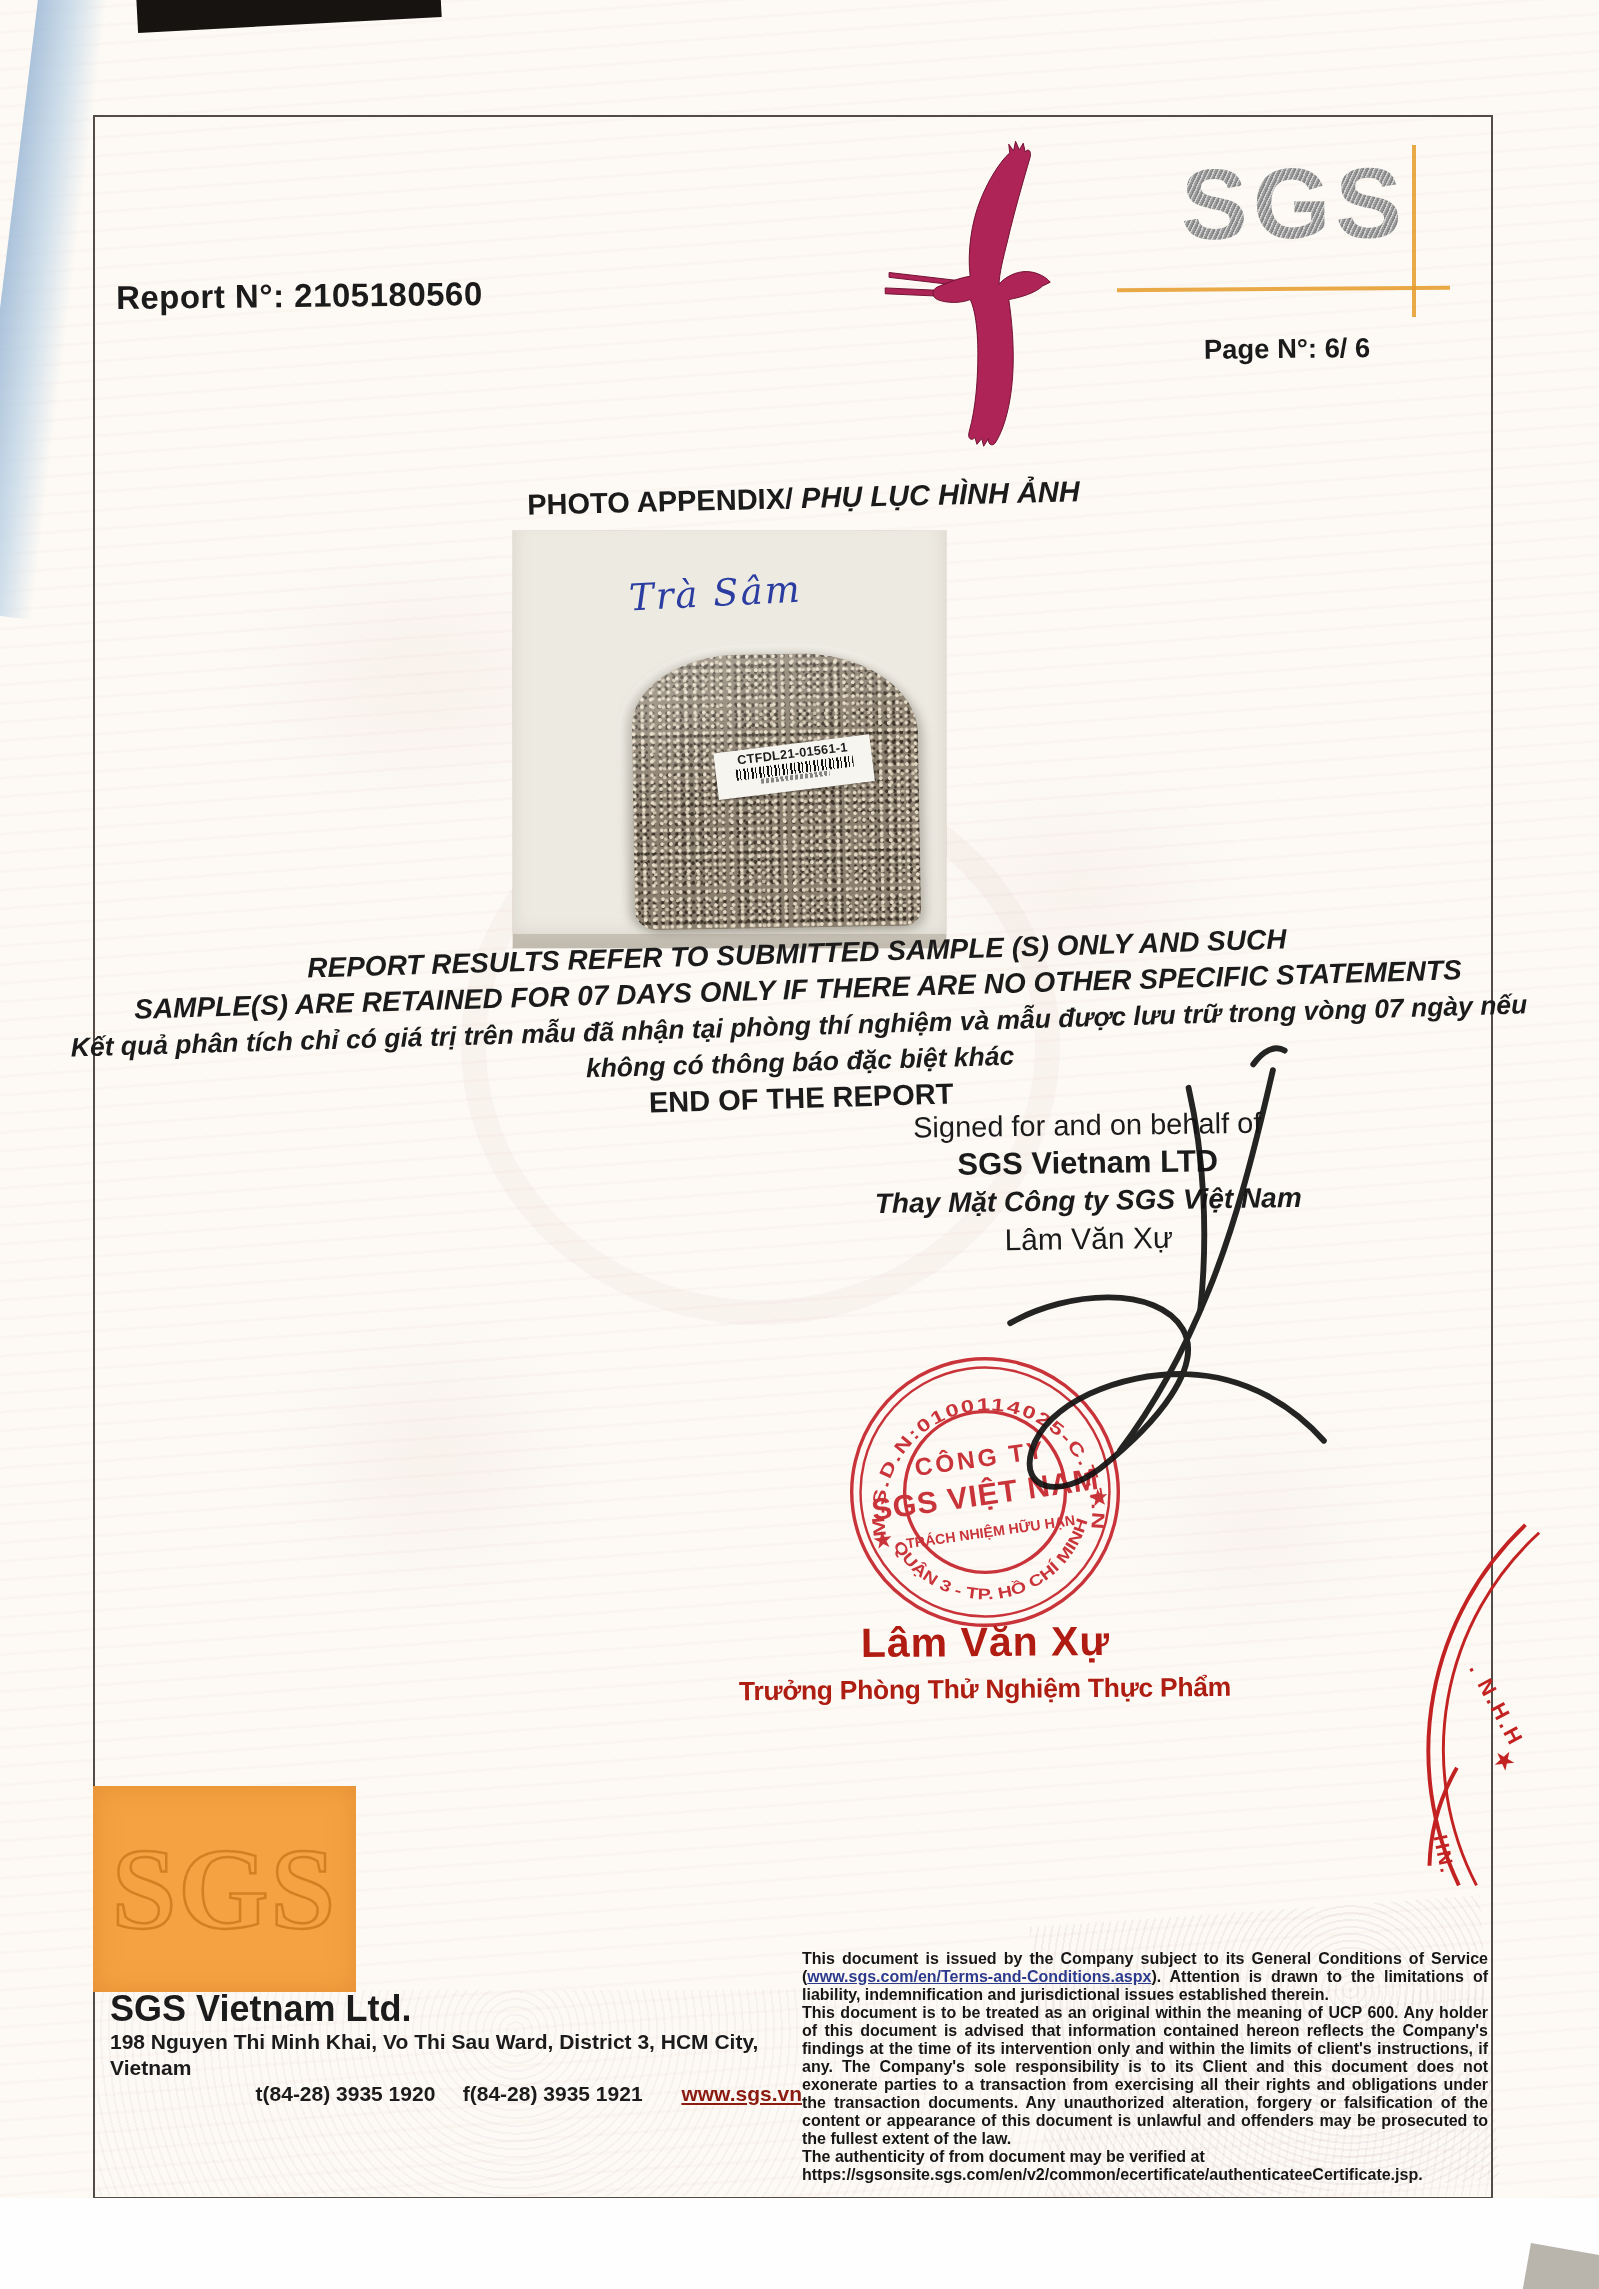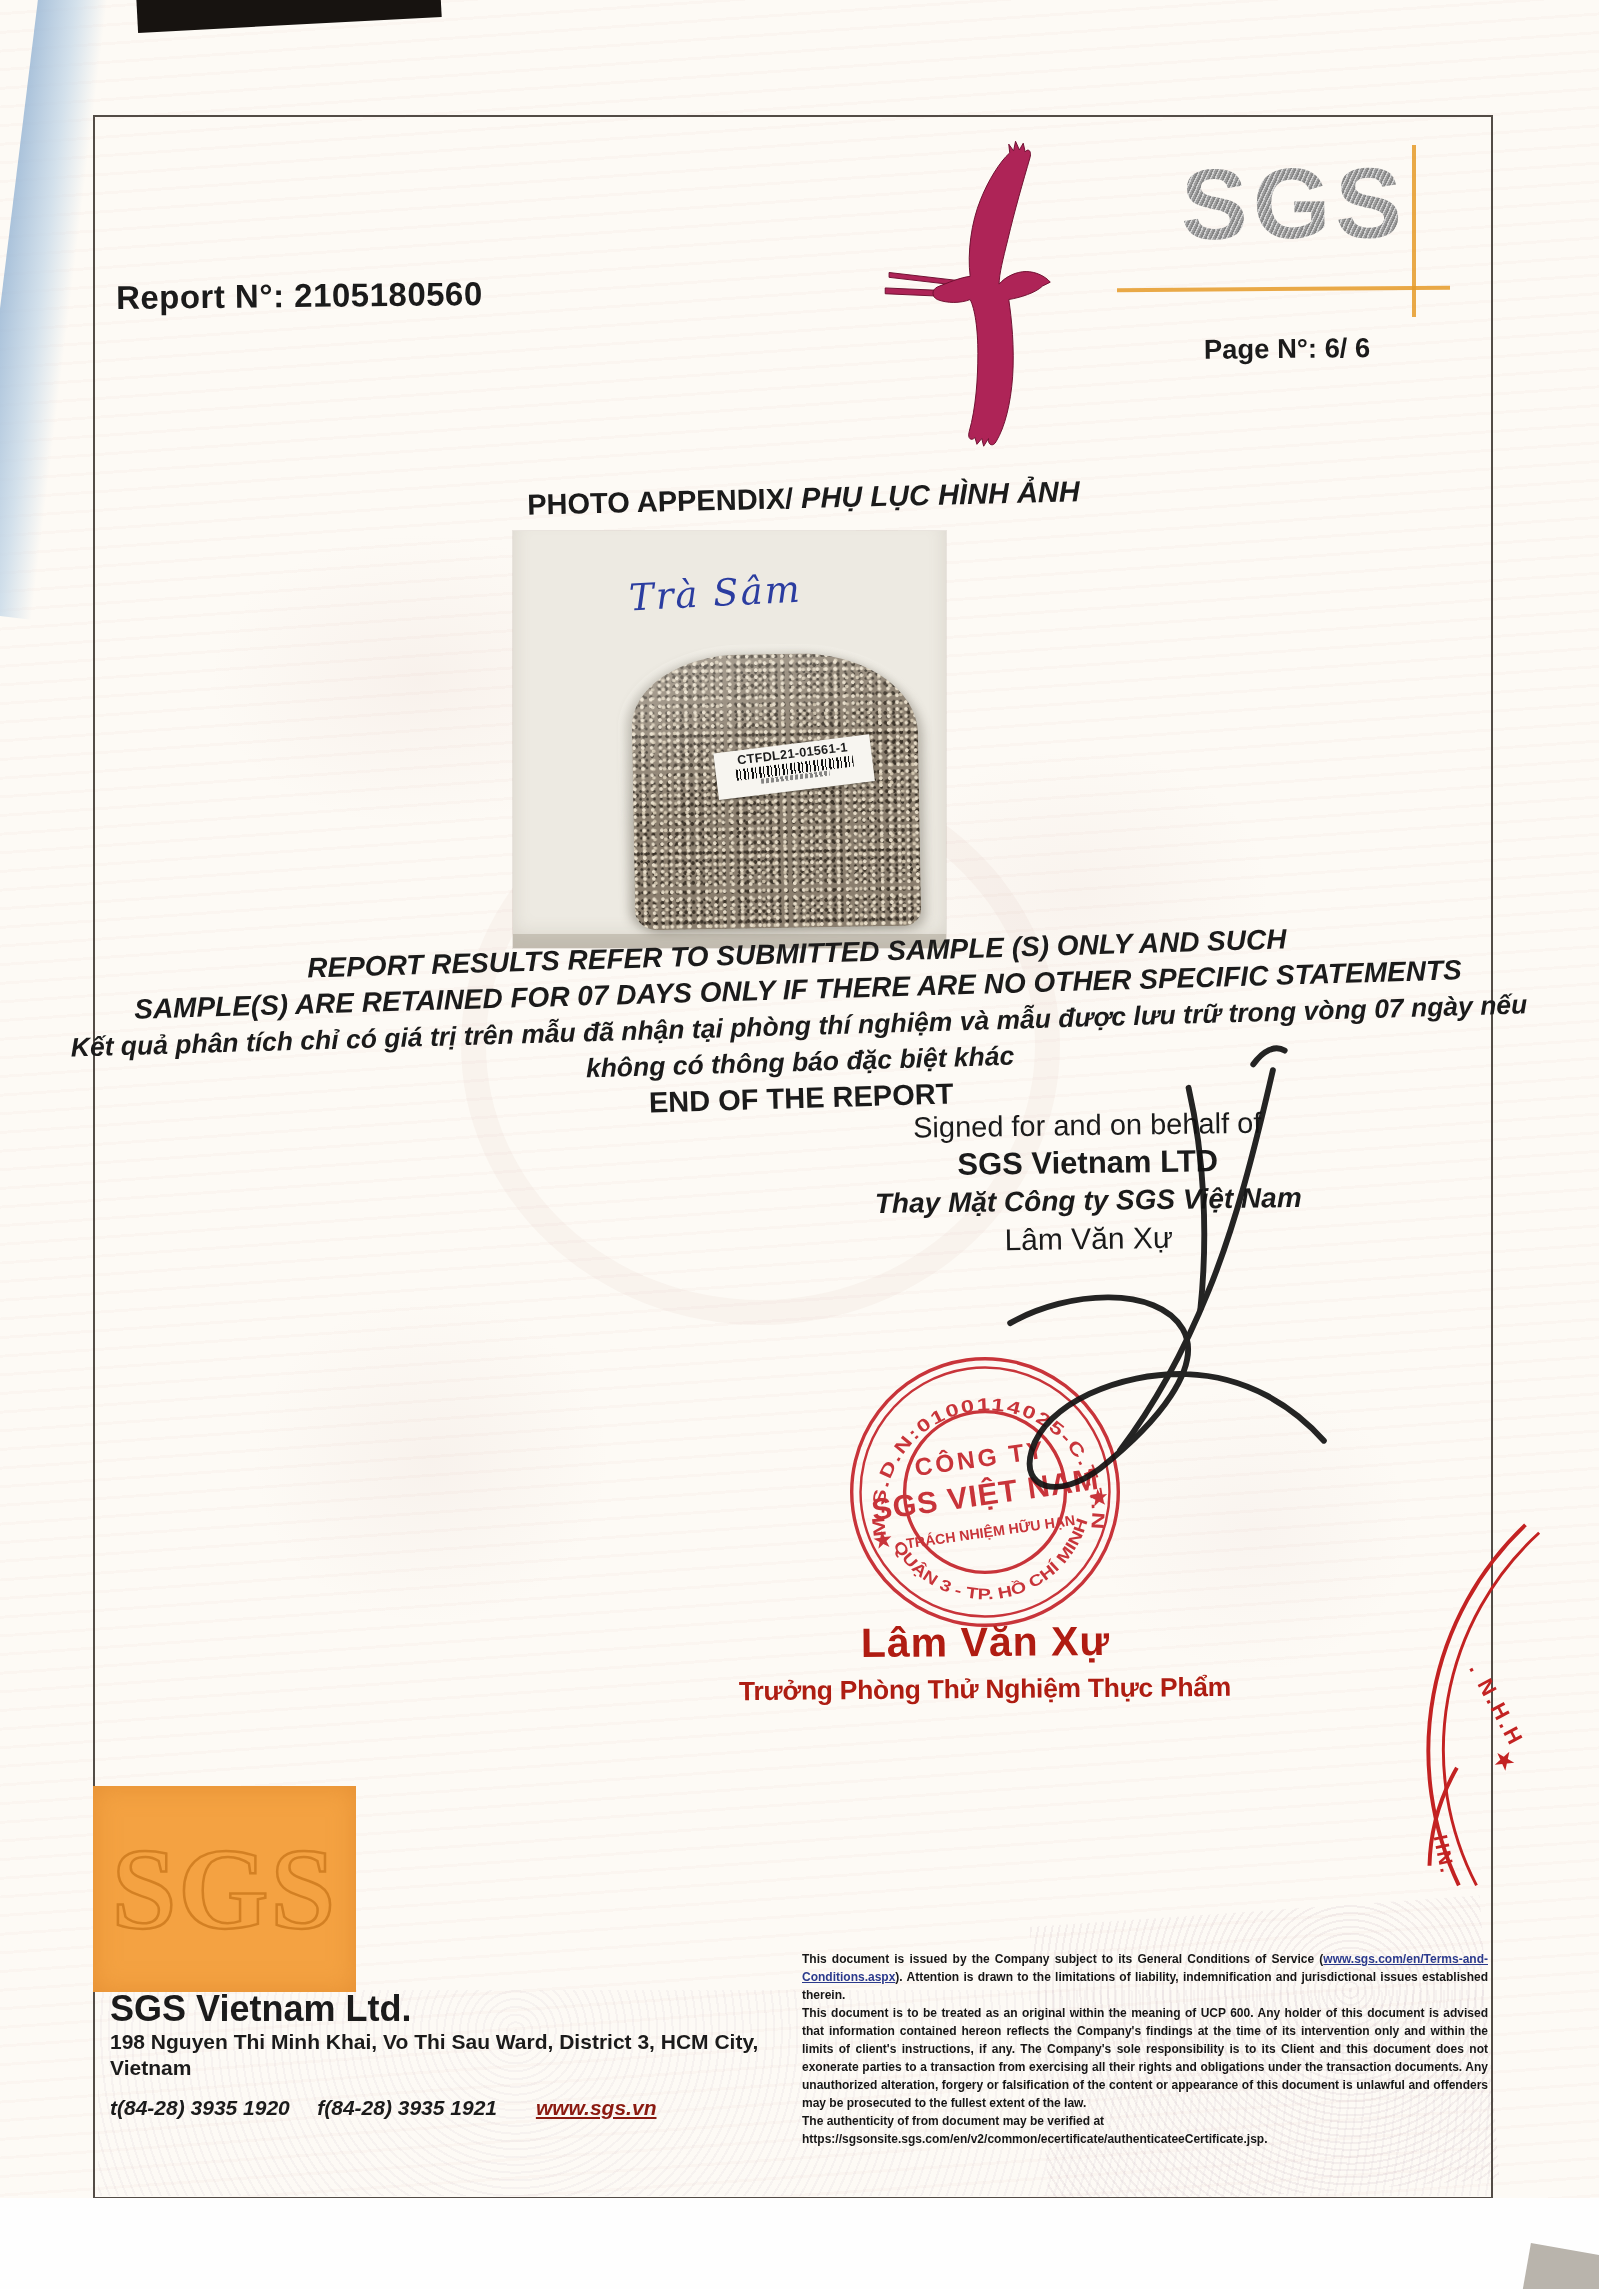--- a/index.html
+++ b/index.html
@@ -83,24 +83,24 @@
   
   #orange-block{left:93px;top:1786px;width:263px;height:206px;background:#f4a242;
     display:flex;align-items:center;justify-content:center;
     box-shadow:inset 0 0 25.5px rgba(217,130,40,.55);}
   #orange-block span{font-size:116px;font-weight:800;letter-spacing:2px;color:transparent;
     -webkit-text-stroke:2.5px rgba(209,126,34,.95);font-family:"Liberation Serif",serif;}
   
   #footer-left{left:110px;top:1996px;width:692px;font-size:21px;font-weight:600;line-height:25.5px;}
   #footer-left .company{font-size:36px;font-weight:bold;margin-bottom:7.8px;}
   .lab{font-weight:bold;font-style:italic;text-decoration:underline;}
-  #phone-line{font-style:italic;font-weight:bold;margin-top:15px;}
+  #phone-line{font-weight:bold;margin-top:1px;text-align:right;}
   #phone-line .web{color:#8b1a10;text-decoration:underline;margin-left:33px;}
   #phone-line .fax{margin-left:21.6px;}
-  #footer-right{left:802px;top:1950px;width:686px;font-size:12px;font-weight:600;line-height:18px;
+  #footer-right{left:802px;top:1950px;width:686px;font-size:16px;font-weight:600;line-height:18px;
     text-align:justify;color:#161616;}
   #footer-right p{margin:0;}
   .tlink{color:#2b3a8c;text-decoration:underline;}
 </style>
 </head>
 <body>
 
 <div id="page">
 
   <div class="abs wm" id="wm1"></div>

